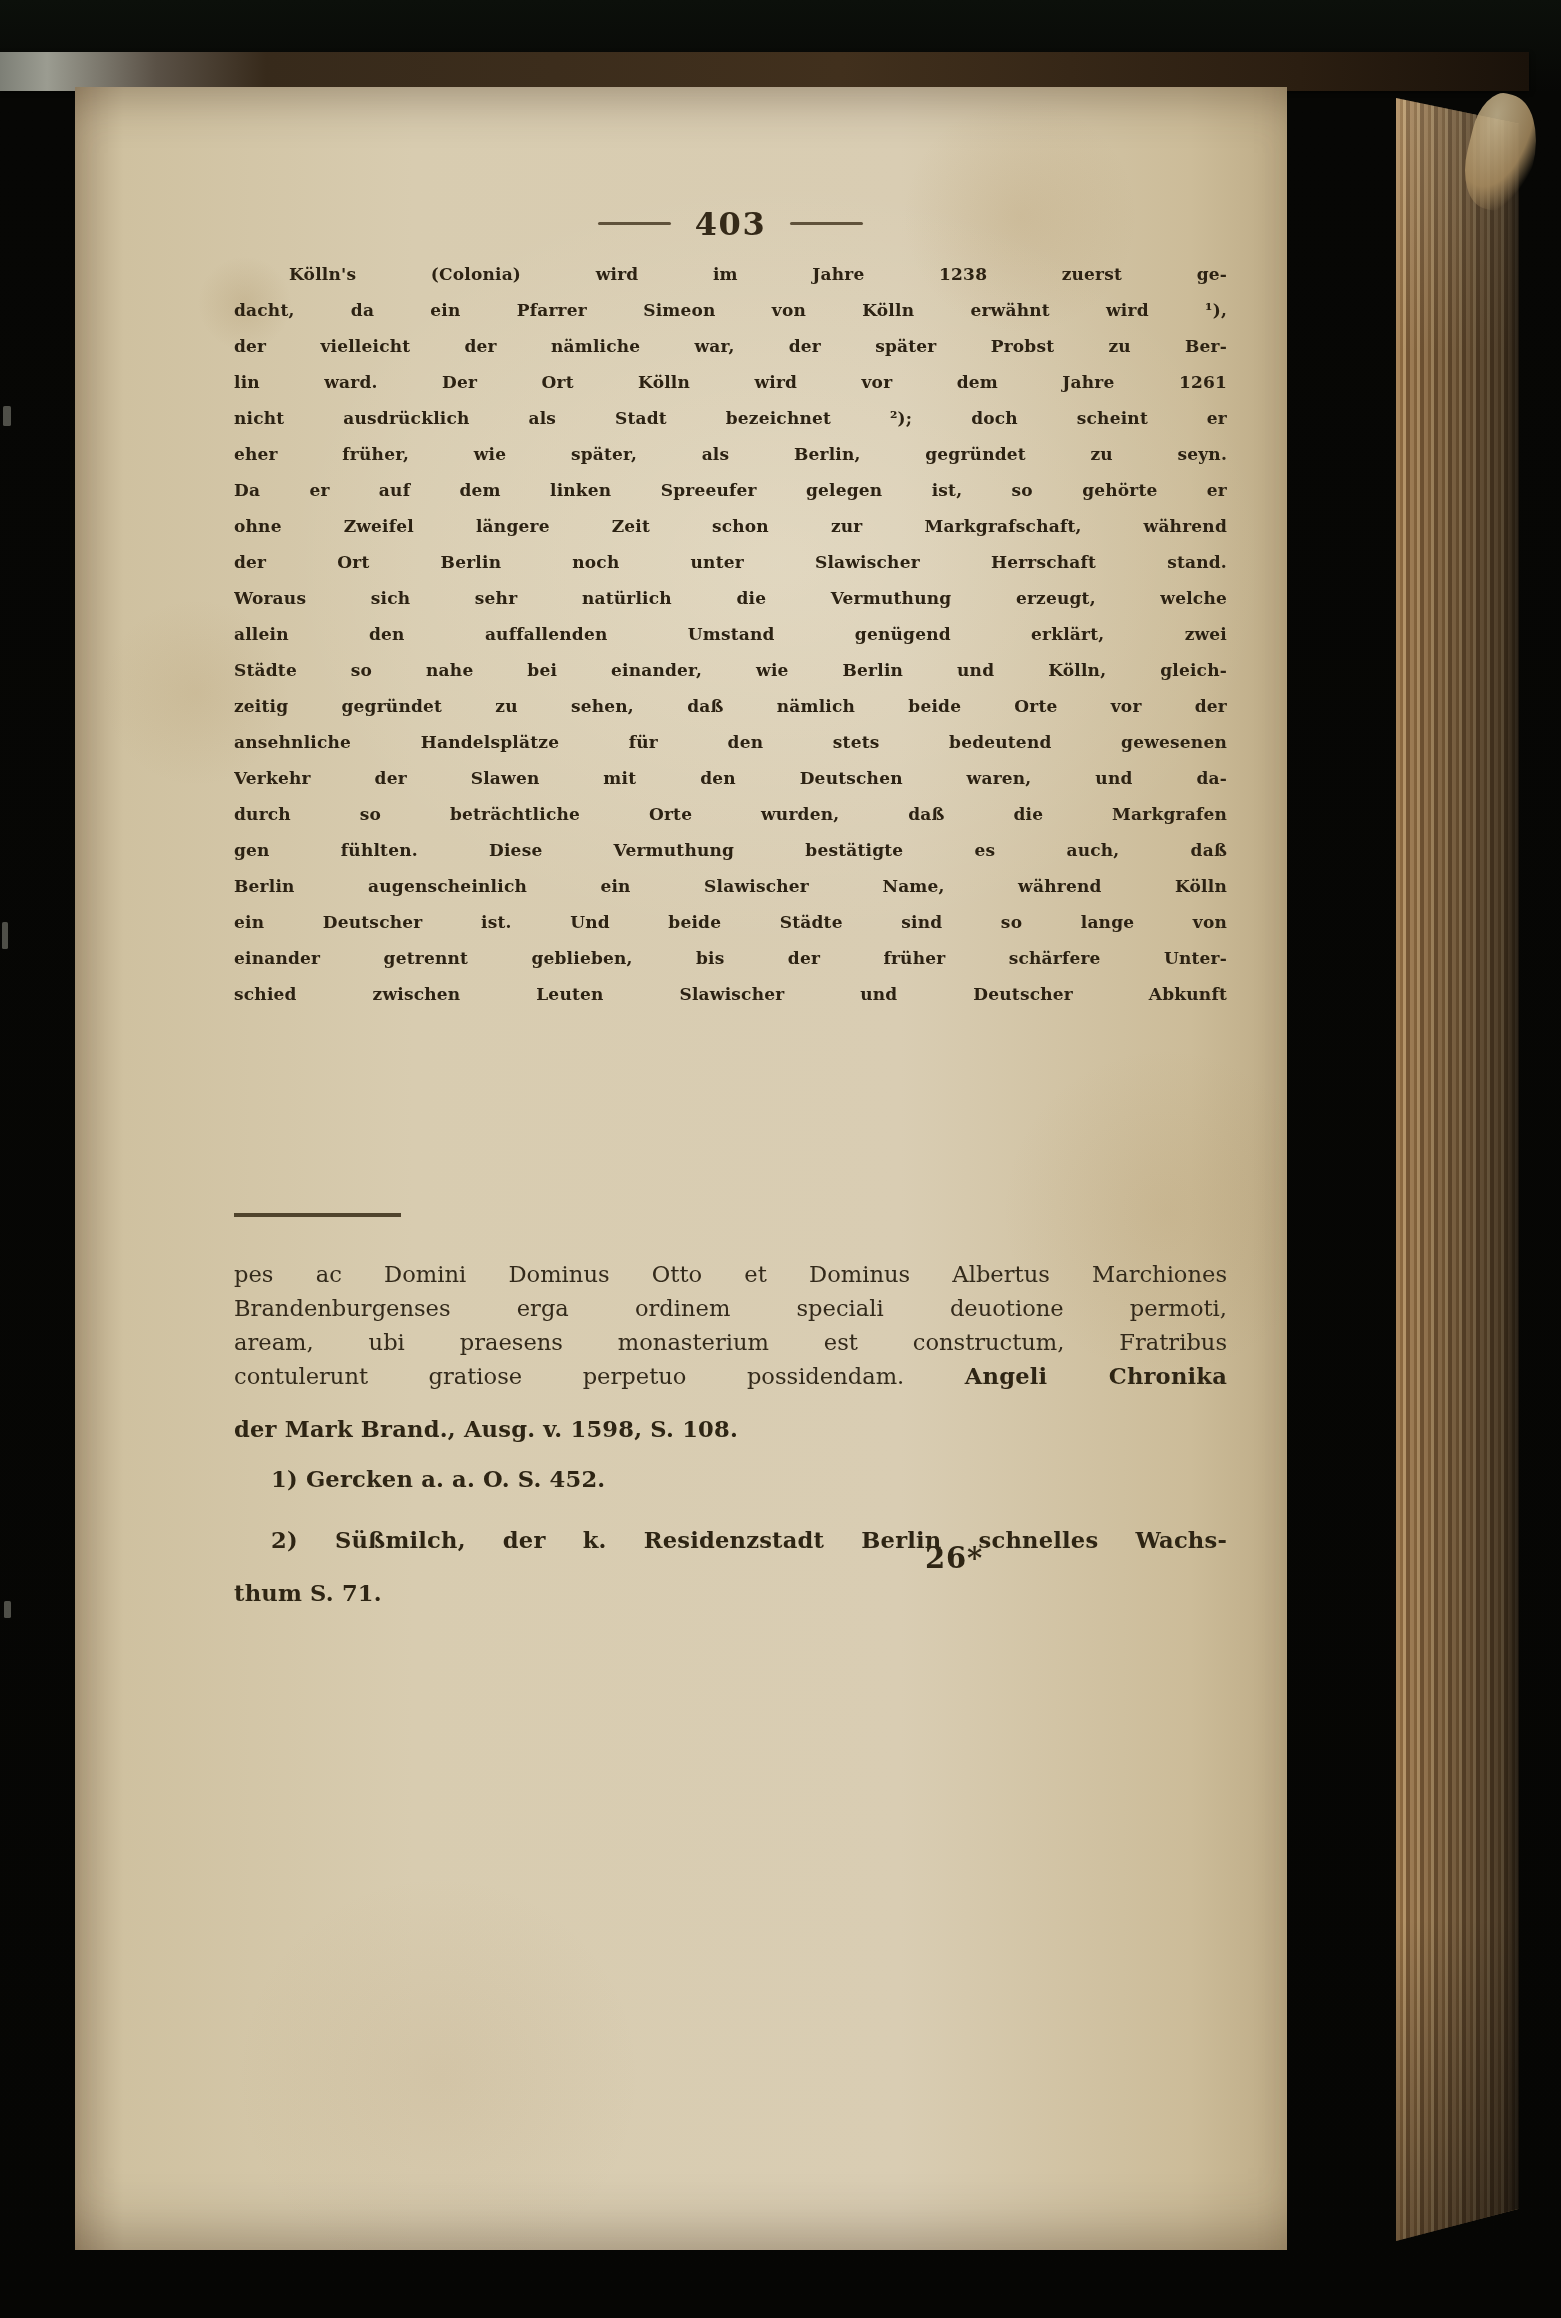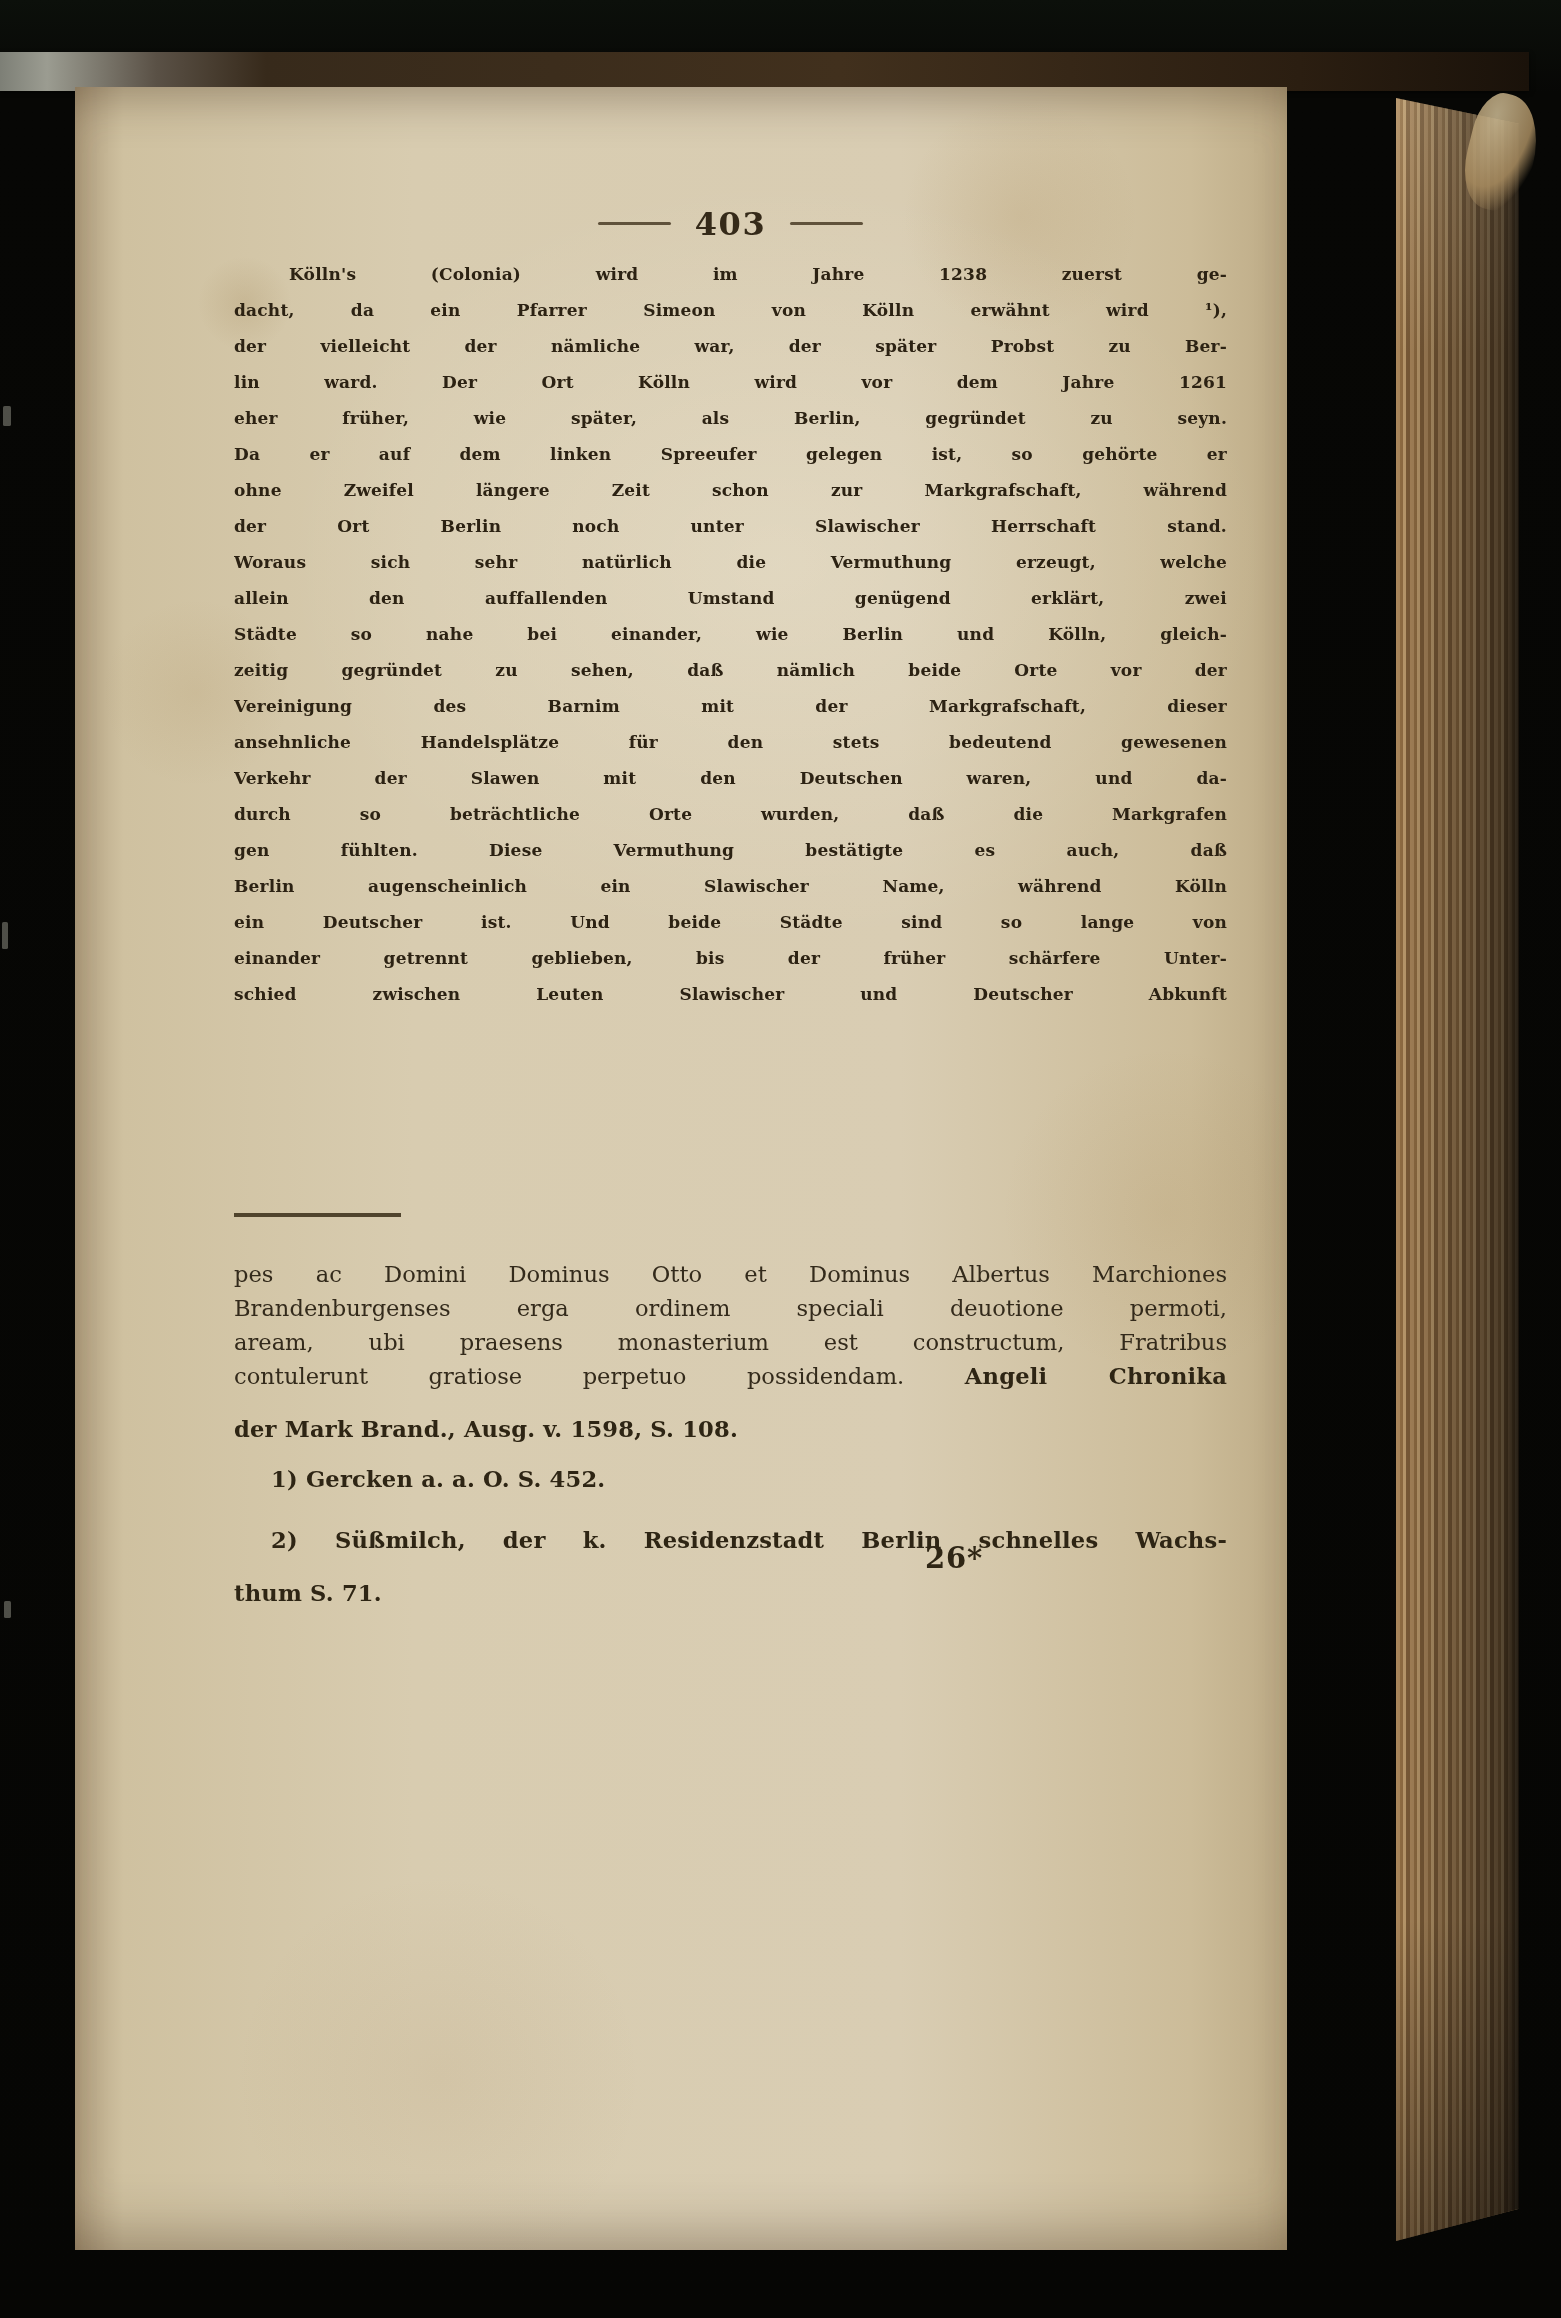--- a/index.html
+++ b/index.html
@@ -95,29 +95,29 @@
       <div class="pn-rule"></div>
       <div class="pagenum">403</div>
       <div class="pn-rule"></div>
     </div>
 
     <div class="body-lines">
         <div class="line">Kölln's (Colonia) wird im Jahre 1238 zuerst ge-</div>
         <div class="line">dacht, da ein Pfarrer Simeon von Kölln erwähnt wird ¹),</div>
         <div class="line">der vielleicht der nämliche war, der später Probst zu Ber-</div>
         <div class="line">lin ward.  Der Ort Kölln wird vor dem Jahre 1261</div>
+        <div class="line">nicht ausdrücklich als Stadt bezeichnet ²); doch scheint er</div>
         <div class="line">eher früher, wie später, als Berlin, gegründet zu seyn.</div>
         <div class="line">Da er auf dem linken Spreeufer gelegen ist, so gehörte er</div>
         <div class="line">ohne Zweifel längere Zeit schon zur Markgrafschaft, während</div>
         <div class="line">der Ort Berlin noch unter Slawischer Herrschaft stand.</div>
         <div class="line">Woraus sich sehr natürlich die Vermuthung erzeugt, welche</div>
         <div class="line">allein den auffallenden Umstand genügend erklärt, zwei</div>
         <div class="line">Städte so nahe bei einander, wie Berlin und Kölln, gleich-</div>
         <div class="line">zeitig gegründet zu sehen, daß nämlich beide Orte vor der</div>
-        <div class="line">Vereinigung des Barnim mit der Markgrafschaft, dieser</div>
         <div class="line">ansehnliche Handelsplätze für den stets bedeutend gewesenen</div>
         <div class="line">Verkehr der Slawen mit den Deutschen waren, und da-</div>
         <div class="line">durch so beträchtliche Orte wurden, daß die Markgrafen</div>
         <div class="line">gen fühlten.  Diese Vermuthung bestätigte es auch, daß</div>
         <div class="line">Berlin augenscheinlich ein Slawischer Name, während Kölln</div>
         <div class="line">ein Deutscher ist.  Und beide Städte sind so lange von</div>
         <div class="line">einander getrennt geblieben, bis der früher schärfere Unter-</div>
         <div class="line">schied zwischen Leuten Slawischer und Deutscher Abkunft</div>
       </div>
 

